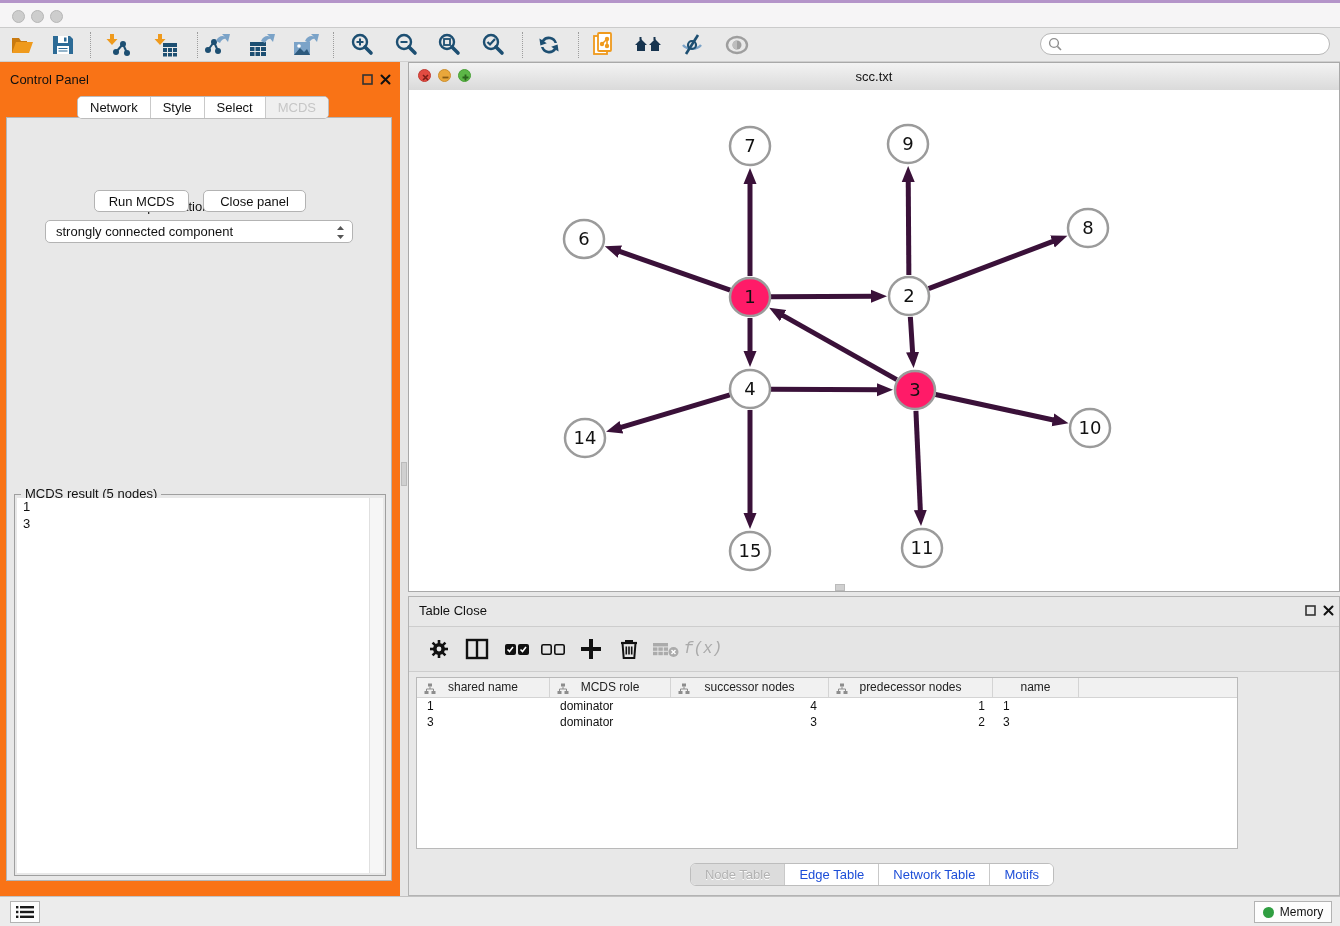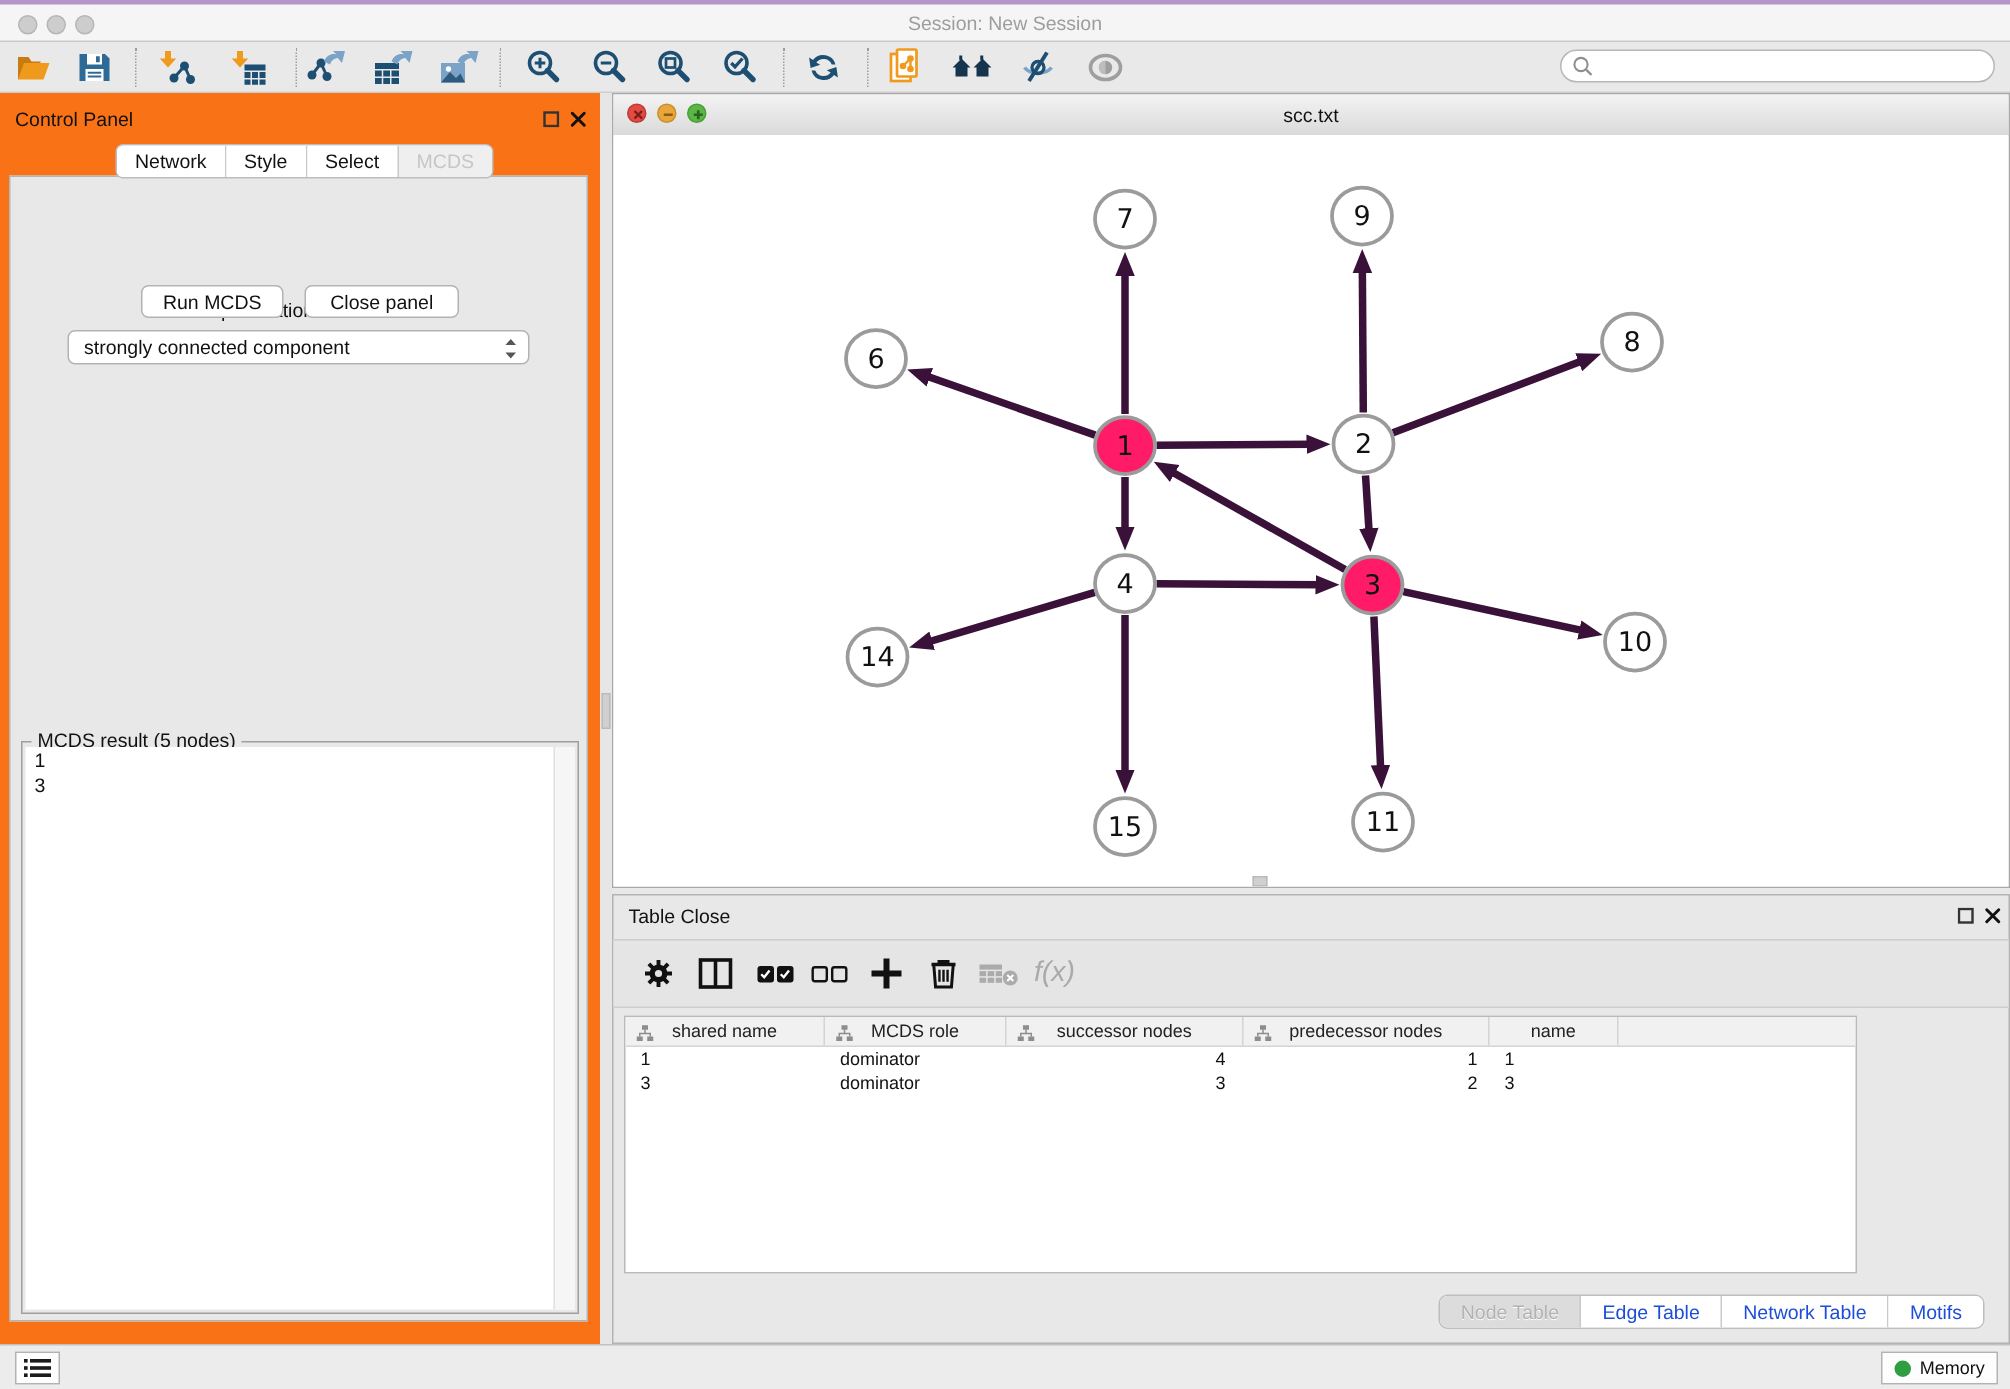--- a/index.html
+++ b/index.html
@@ -59,30 +59,30 @@
   .net-title{position:absolute;left:0;right:0;top:6px;text-align:center;font-size:13px;color:#111;}
   .traffic{position:absolute;top:6px;width:13px;height:13px;border-radius:50%;box-sizing:border-box;}
   .net-canvas{position:absolute;left:0;top:27px;width:930px;height:501px;background:#fff;overflow:hidden;}
   .graph-label{font-family:"DejaVu Sans",sans-serif;font-size:18px;fill:#111;}
   
   .table-panel{position:absolute;left:408px;top:596px;width:932px;height:300px;
     background:#e8e8e8;border:1px solid #b3b3b3;box-sizing:border-box;}
   .tp-toolbar{position:absolute;left:0;top:29px;right:0;height:44px;background:#e5e5e5;
     border-top:1px solid #cdcdcd;border-bottom:1px solid #cdcdcd;}
   .tp-icon{position:absolute;top:6px;width:32px;height:32px;display:flex;align-items:center;justify-content:center;}
-  .fx{font-family:Liberation Sans, sans-serif;font-style:italic;font-size:19px;color:#aaa;}
+  .fx{font-family:Liberation Mono, monospace;font-style:italic;font-size:16px;color:#aaa;}
   .tp-table{position:absolute;left:7px;top:80px;width:822px;height:172px;background:#fff;
     border:1px solid #b9b9b9;box-sizing:border-box;overflow:hidden;}
   .tp-hrow{display:flex;height:19px;background:#f1f1f1;border-bottom:1px solid #d4d4d4;}
   .tp-hcell{position:relative;box-sizing:border-box;border-right:1px solid #d4d4d4;
     font-size:12px;color:#222;text-align:center;line-height:18px;}
   .tp-hcell .sorticon{position:absolute;left:7px;top:4px;}
   .tp-row{display:flex;height:16px;font-size:12px;color:#111;}
   .tp-cell{box-sizing:border-box;line-height:16px;}
-  .tp-tabs{position:absolute;left:0;right:16px;top:266px;display:flex;justify-content:flex-end;}
+  .tp-tabs{position:absolute;left:0;right:4px;top:266px;display:flex;justify-content:center;}
   .tp-tabgroup{display:flex;border:1px solid #bdbdbd;border-radius:6px;overflow:hidden;background:#fff;}
   .tp-tab{font-size:13px;color:#1d4ed8;background:#fff;padding:3px 14px;border-right:1px solid #c9c9c9;}
   .tp-tab:last-child{border-right:none;}
   .tp-tab.active{background:#dcdcdc;color:#b2b2b2;text-shadow:0 1px 0 #fff;}
   
   .statusbar{position:absolute;left:0;top:896px;width:1340px;height:30px;background:#ececec;
     border-top:1px solid #c2c2c2;box-sizing:border-box;}
   .sb-btn{position:absolute;top:4px;height:22px;background:#fdfdfd;border:1px solid #b3b3b3;
     box-sizing:border-box;display:flex;align-items:center;justify-content:center;}
   .mem-dot{width:11px;height:11px;border-radius:50%;background:#2f9e41;margin-right:6px;}
@@ -90,21 +90,20 @@
 </style>
 </head>
 <body>
 
 <div class="app">
 
   <div class="titlebar">
     <span class="tl-dot" style="left:12px"></span>
     <span class="tl-dot" style="left:31px"></span>
     <span class="tl-dot" style="left:50px"></span>
-    <div class="title-text">Session: New Session</div>
   </div>
 
   <div class="toolbar">
     <span class="tb-icon" style="left:6px">
       <svg width="26" height="26" viewBox="0 0 26 26">
           <path d="M3 21 V6 h7 l2 3 h6 v2" fill="#c97a10"></path>
           <path d="M3 21 L7 10 H24 L20 21 Z" fill="#ef9a1d"></path>
         </svg>
     </span>
     <span class="tb-icon" style="left:47px">

